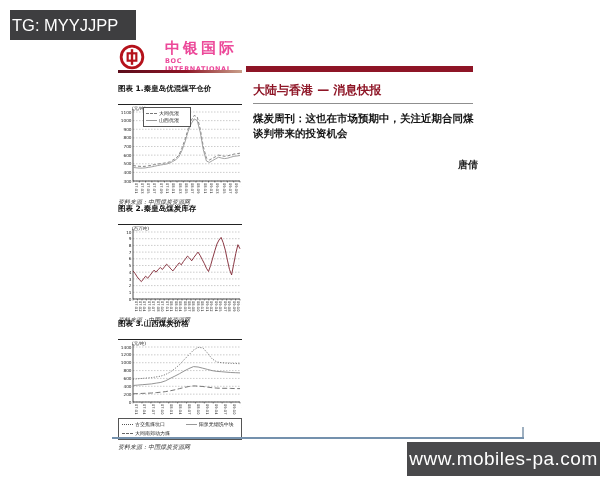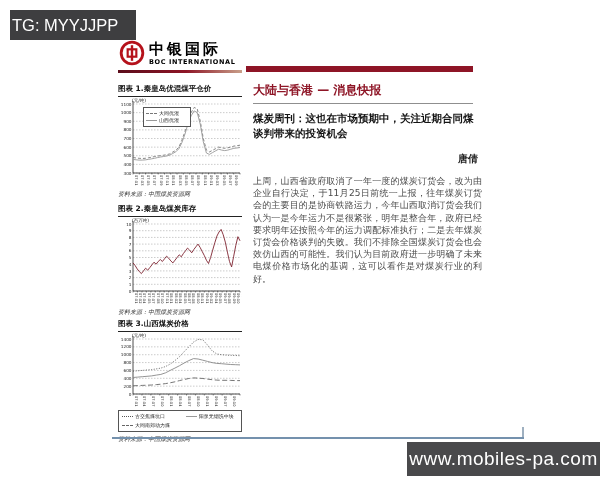--- a/index.html
+++ b/index.html
@@ -5,49 +5,49 @@
   html,body{margin:0;padding:0;}
   .page{position:relative;width:600px;height:480px;background:#ffffff;overflow:hidden;
         font-family:"DejaVu Sans",sans-serif;}
   
   .badge{position:absolute;left:10px;top:10px;width:126px;height:30px;background:#3e3e40;
          color:#fff;font-size:16.5px;line-height:30px;padding-left:2px;box-sizing:border-box;
          font-family:"Liberation Sans",sans-serif;}
   
   .logo{position:absolute;left:119px;top:40px;width:124px;display:flex;align-items:center;}
   .logo-emblem{flex:0 0 auto;}
-  .logo-text{margin-left:4px;color:#000000;}
+  .logo-text{margin-left:20px;color:#ec4899;}
   .logo-cn{font-family:"DejaVu Serif",serif;font-weight:bold;font-size:15px;letter-spacing:3px;line-height:17px;}
   .logo-en{font-size:6.5px;font-weight:bold;letter-spacing:0.6px;line-height:8px;}
   .logo-rule{position:absolute;left:118px;top:70px;width:124px;height:3px;
              background:linear-gradient(to right,#5c0d1b,#8e1526 55%,#c9a08a);}
   .red-bar{position:absolute;left:246px;top:66px;width:227px;height:6px;background:#8e1526;}
   
   .figure{position:absolute;left:118px;width:124px;}
   .fig1{top:84px;} .fig2{top:204px;} .fig3{top:319px;}
   .fig-caption{font-size:7.5px;font-weight:bold;color:#111;border-bottom:1px solid #222;
-               padding-bottom:2px;white-space:nowrap;overflow:hidden;}
+               padding-bottom:10px;white-space:nowrap;overflow:hidden;}
   .fig-source{font-size:6px;font-style:italic;color:#3a3a3a;margin-top:3px;white-space:nowrap;}
   svg.chart{display:block;background:#fff;font-family:"DejaVu Sans",sans-serif;}
   .legend-float{position:absolute;left:25px;top:23px;width:48px;border:1px solid #555;
                 background:#fff;padding:2px 2px;box-sizing:border-box;}
   .lg-row{display:flex;align-items:center;gap:2px;font-size:5px;color:#222;line-height:7px;white-space:nowrap;}
   .smp{display:inline-block;width:11px;height:0;flex:0 0 auto;}
   .smp.dashed{border-top:1px dashed #777;}
   .smp.solid{border-top:1px solid #999;}
   .smp.dotted{border-top:1px dotted #555;}
   .smp.longdash{border-top:1px dashed #666;}
   .legend-block{border:1px solid #555;margin-top:2px;padding:2px 3px;display:grid;
                 grid-template-columns:55% 45%;row-gap:2px;}
   
   .right-col{position:absolute;left:253px;top:82px;width:229px;height:356px;overflow:hidden;}
   .section-header{font-size:12px;font-weight:bold;color:#8e1526;white-space:nowrap;}
   .section-underline{height:1px;background:#8f8f8f;width:220px;margin-top:4px;}
   .title{font-size:10.5px;font-weight:bold;color:#141414;line-height:15px;margin:7px 0 0;}
-  .author{font-size:10px;font-weight:bold;color:#222;text-align:right;padding-right:4px;margin-top:11px;}
+  .author{font-size:10px;font-weight:bold;color:#222;text-align:right;padding-right:4px;margin-top:17px;}
   .right-col p{font-size:9px;line-height:12.2px;color:#4b4b4b;text-align:justify;margin:9px 0 0;}
   
   .bottom-rule{position:absolute;left:112px;top:437px;width:412px;height:2px;background:#7491ad;}
   .bottom-stub{position:absolute;left:522px;top:427px;width:2px;height:10px;background:#9fb0c0;}
   .watermark{position:absolute;left:407px;top:442px;width:193px;height:34px;background:#49494b;
              color:#fff;font-size:19px;line-height:34px;text-align:center;letter-spacing:0.5px;
              font-family:"Liberation Sans",sans-serif;}
 </style>
 </head>
 <body>
@@ -296,21 +296,20 @@
       </div>
     </div>
     <div class="fig-source">资料来源：中国煤炭资源网</div>
   </div>
 
   <div class="right-col">
     <div class="section-header">大陆与香港 — 消息快报</div>
     <div class="section-underline"></div>
     <div class="title">煤炭周刊：这也在市场预期中，关注近期合同煤谈判带来的投资机会</div>
     <div class="author">唐倩</div>
-    <p>上周，山西省政府取消了一年一度的煤炭订货会，改为由企业自行决定，于11月25日前统一上报，往年煤炭订货会的主要目的是协商铁路运力，今年山西取消订货会我们认为一是今年运力不是很紧张，明年是整合年，政府已经要求明年还按照今年的运力调配标准执行；二是去年煤炭订货会价格谈判的失败。我们不排除全国煤炭订货会也会效仿山西的可能性。我们认为目前政府进一步明确了未来电煤价格市场化的基调，这可以看作是对煤炭行业的利好。</p>
 
   </div>
 
   <div class="bottom-rule"></div>
   <div class="bottom-stub"></div>
   <div class="watermark">www.mobiles-pa.com</div>
 
 </div>
 
 </body></html>

